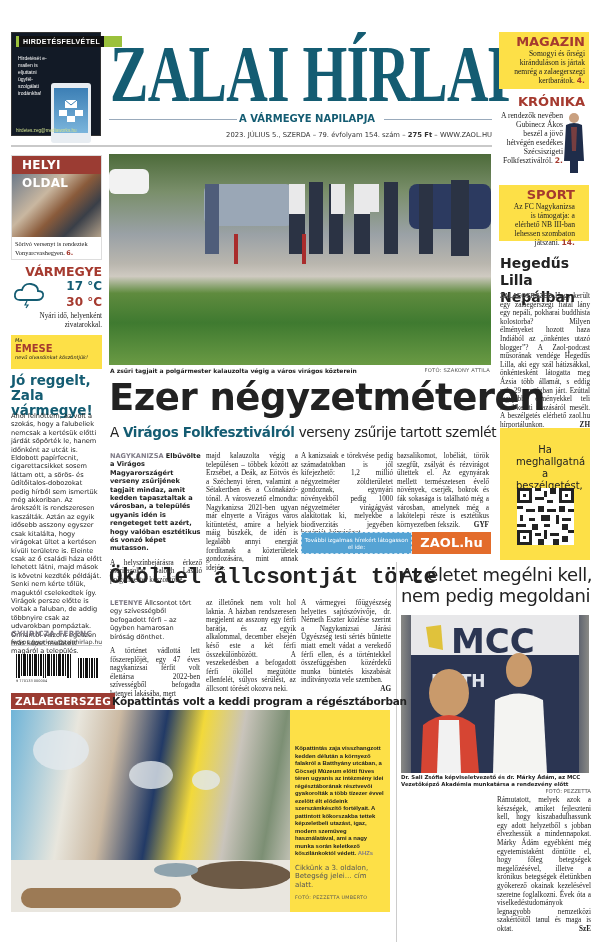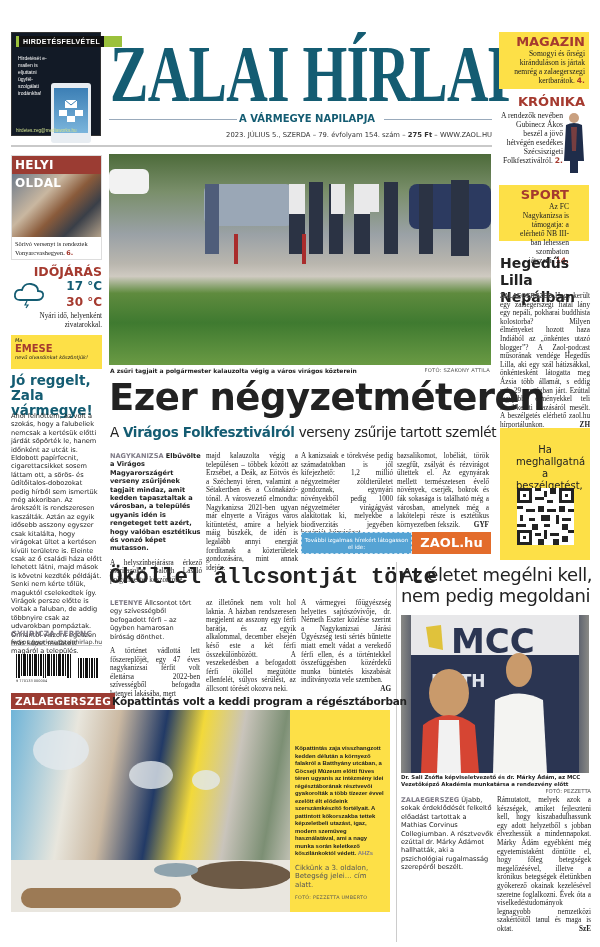--- a/index.html
+++ b/index.html
@@ -32,32 +32,32 @@
 #subtitle .txt{position:absolute;left:130px;top:0;color:#145c72;font-family:"DejaVu Sans",sans-serif;font-weight:bold;font-size:10px;line-height:12px;white-space:nowrap}
 #dateline{left:110px;top:131px;width:382px;text-align:right;font-family:"DejaVu Sans",sans-serif;font-size:6.8px;color:#333;white-space:nowrap}
 #toprule{left:11px;top:145px;width:481px;height:2px;background:#c9c9c9}
 
 
 #magazin{left:499px;top:32px;width:90px;height:57px;padding:2px 4px}
 .box-head{font-family:"DejaVu Sans",sans-serif;font-weight:bold;text-align:right;color:#a53a2f}
 .box-body{font-size:7.6px;line-height:9px;text-align:right}
 .ref{color:#a53a2f;font-weight:bold;font-family:"DejaVu Sans",sans-serif}
 #kronika{left:499px;top:94px;width:90px;height:85px}
-#sport{left:499px;top:185px;width:90px;height:56px;padding:2px 20px}
+#sport{left:499px;top:185px;width:90px;height:56px;padding:2px 14px}
 
 
 #heg-title{left:500px;top:255px;width:90px;font-family:"DejaVu Sans",sans-serif;font-weight:bold;font-size:14px;line-height:17px;color:#222}
 #heg-body{left:500px;top:292px;width:90px}
 #qr-box{left:500px;top:428px;width:90px;height:132px;padding:16px}
 #qr-box .q{font-family:"DejaVu Sans",sans-serif;font-size:10px;line-height:12px;text-align:center;color:#222}
 #qr{position:absolute;left:17px;top:60px;width:57px;height:57px;background:#fff}
 
 
 #helyi{left:11px;top:155px;width:91px;height:105px;border:1px solid #ddd}
-#helyi .hd{height:18px;font-size:12px;line-height:18px;padding-left:3px}
+#helyi .hd{height:18px;font-size:12px;line-height:18px;padding-left:10px}
 #helyi .ph{height:63px;background:linear-gradient(135deg,#6d7a8a 0%,#c9b7a0 35%,#8a5b3b 55%,#3a3f48 75%,#b3a18a 100%)}
 #helyi .cap{font-size:6.4px;line-height:9px;padding:2px 3px}
 #idojaras{left:11px;top:265px;width:91px;height:68px}
 #nameday{left:11px;top:335px;width:91px;height:34px;padding:2px 4px}
 #goodmorning{left:11px;top:373px;width:91px;font-family:"DejaVu Sans",sans-serif;font-weight:bold;font-size:13.5px;line-height:15px;color:#145c72}
 #editorial{left:11px;top:412px;width:91px;font-family:"DejaVu Sans",sans-serif;font-size:6.6px;line-height:8.4px;color:#222}
 #author{left:11px;top:629px;width:91px}
 #barcode{left:14px;top:654px;width:86px;height:28px}
 
 
@@ -207,21 +207,21 @@
     </svg>
   </div>
 </div>
 
 <div id="helyi" class="abs">
   <div class="hd hdr-red">HELYI OLDAL</div>
   <div class="ph img"></div>
   <div class="cap"><span>Sörivó versenyt is rendeztek Vonyarcvashegyen.</span> <span class="ref">6.</span></div>
 </div>
 <div id="idojaras" class="abs">
-  <div class="box-head" style="font-size:12.5px;line-height:14px">IDŐJÁRÁS</div>
+  <div class="box-head" style="font-size:12.5px;line-height:14px">VÁRMEGYE</div>
   <div class="abs" style="left:2px;top:16px;width:32px;height:28px">
     <svg width="32" height="28" viewBox="0 0 32 28">
         <path d="M7 19 Q1 19 2 13 Q3 8 9 9 Q11 2 18 3 Q25 4 25 10 Q31 10 30 15 Q29 19 24 19 Z" fill="none" stroke="#145c72" stroke-width="1.8"></path>
         <path d="M14 20 L12 24 L15 24 L13 27" stroke="#145c72" fill="none" stroke-width="1.2"></path>
       </svg>
   </div>
   <div class="box-head teal" style="position:absolute;right:0;top:14px;font-size:12px;line-height:14px;color:#145c72">17 °C</div>
   <div class="box-head" style="position:absolute;right:0;top:30px;font-size:12px;line-height:14px">30 °C</div>
   <div class="box-body" style="position:absolute;right:0;top:47px;width:91px;font-size:7.2px">Nyári idő, helyenként zivatarokkal.</div>
 </div>
@@ -339,21 +339,20 @@
     <path d="M20 158 L22 110 Q48 90 74 110 L78 158 Z" fill="#d64533"></path>
     <path d="M38 105 L58 105 L60 158 L36 158 Z" fill="#f2f2f2"></path>
     <ellipse cx="118" cy="55" rx="13" ry="17" fill="#c99a6b"></ellipse>
     <path d="M92 158 L94 85 Q118 72 142 85 L146 158 Z" fill="#f4f4f2"></path>
   </svg>
 </div>
 <div id="mcccap" class="abs">
   <span>Dr. Sali Zsófia képviseletvezető és dr. Márky Ádám, az MCC Vezetőképző Akadémia munkatársa a rendezvény előtt</span> <span class="credit">FOTÓ: PEZZETTA</span>
 </div>
 <div id="e1" class="col">
-  <p class="sans-txt" style="margin-bottom:6px"><b style="color:#7e7a86">ZALAEGERSZEG</b> <span>Újabb, sokak érdeklődését felkeltő előadást tartottak a Mathias Corvinus Collegiumban. A résztvevők ezúttal dr. Márky Ádámot hallhatták, aki a pszichológiai rugalmasság szerepéről beszélt.</span></p>
 </div>
 <div id="e2" class="col body-txt"><span>Rámutatott, melyek azok a készségek, amiket fejleszteni kell, hogy kiszabadulhassunk egy adott helyzetből s jobban élvezhessük a mindennapokat. Márky Ádám egyébként még egyetemistaként döntötte el, hogy főleg betegségek megelőzésével, illetve a krónikus betegségek életünkben gyökerező okainak kezelésével szeretne foglalkozni. Évek óta a viselkedéstudományok legnagyobb nemzetközi szakértőitől tanul és maga is oktat.</span> <b style="float:right">SzE</b></div>
 
 <div id="feat-hdr" class="abs">
   <div class="tag hdr-red">ZALAEGERSZEG</div>
   <div class="ttl">Kőpattintás volt a keddi program a régésztáborban</div>
 </div>
 <div id="featphoto" class="abs img">
   <svg width="279" height="202" viewBox="0 0 279 202">
     <ellipse cx="50" cy="40" rx="28" ry="20" fill="#e2e8ee" opacity="0.8"></ellipse>

